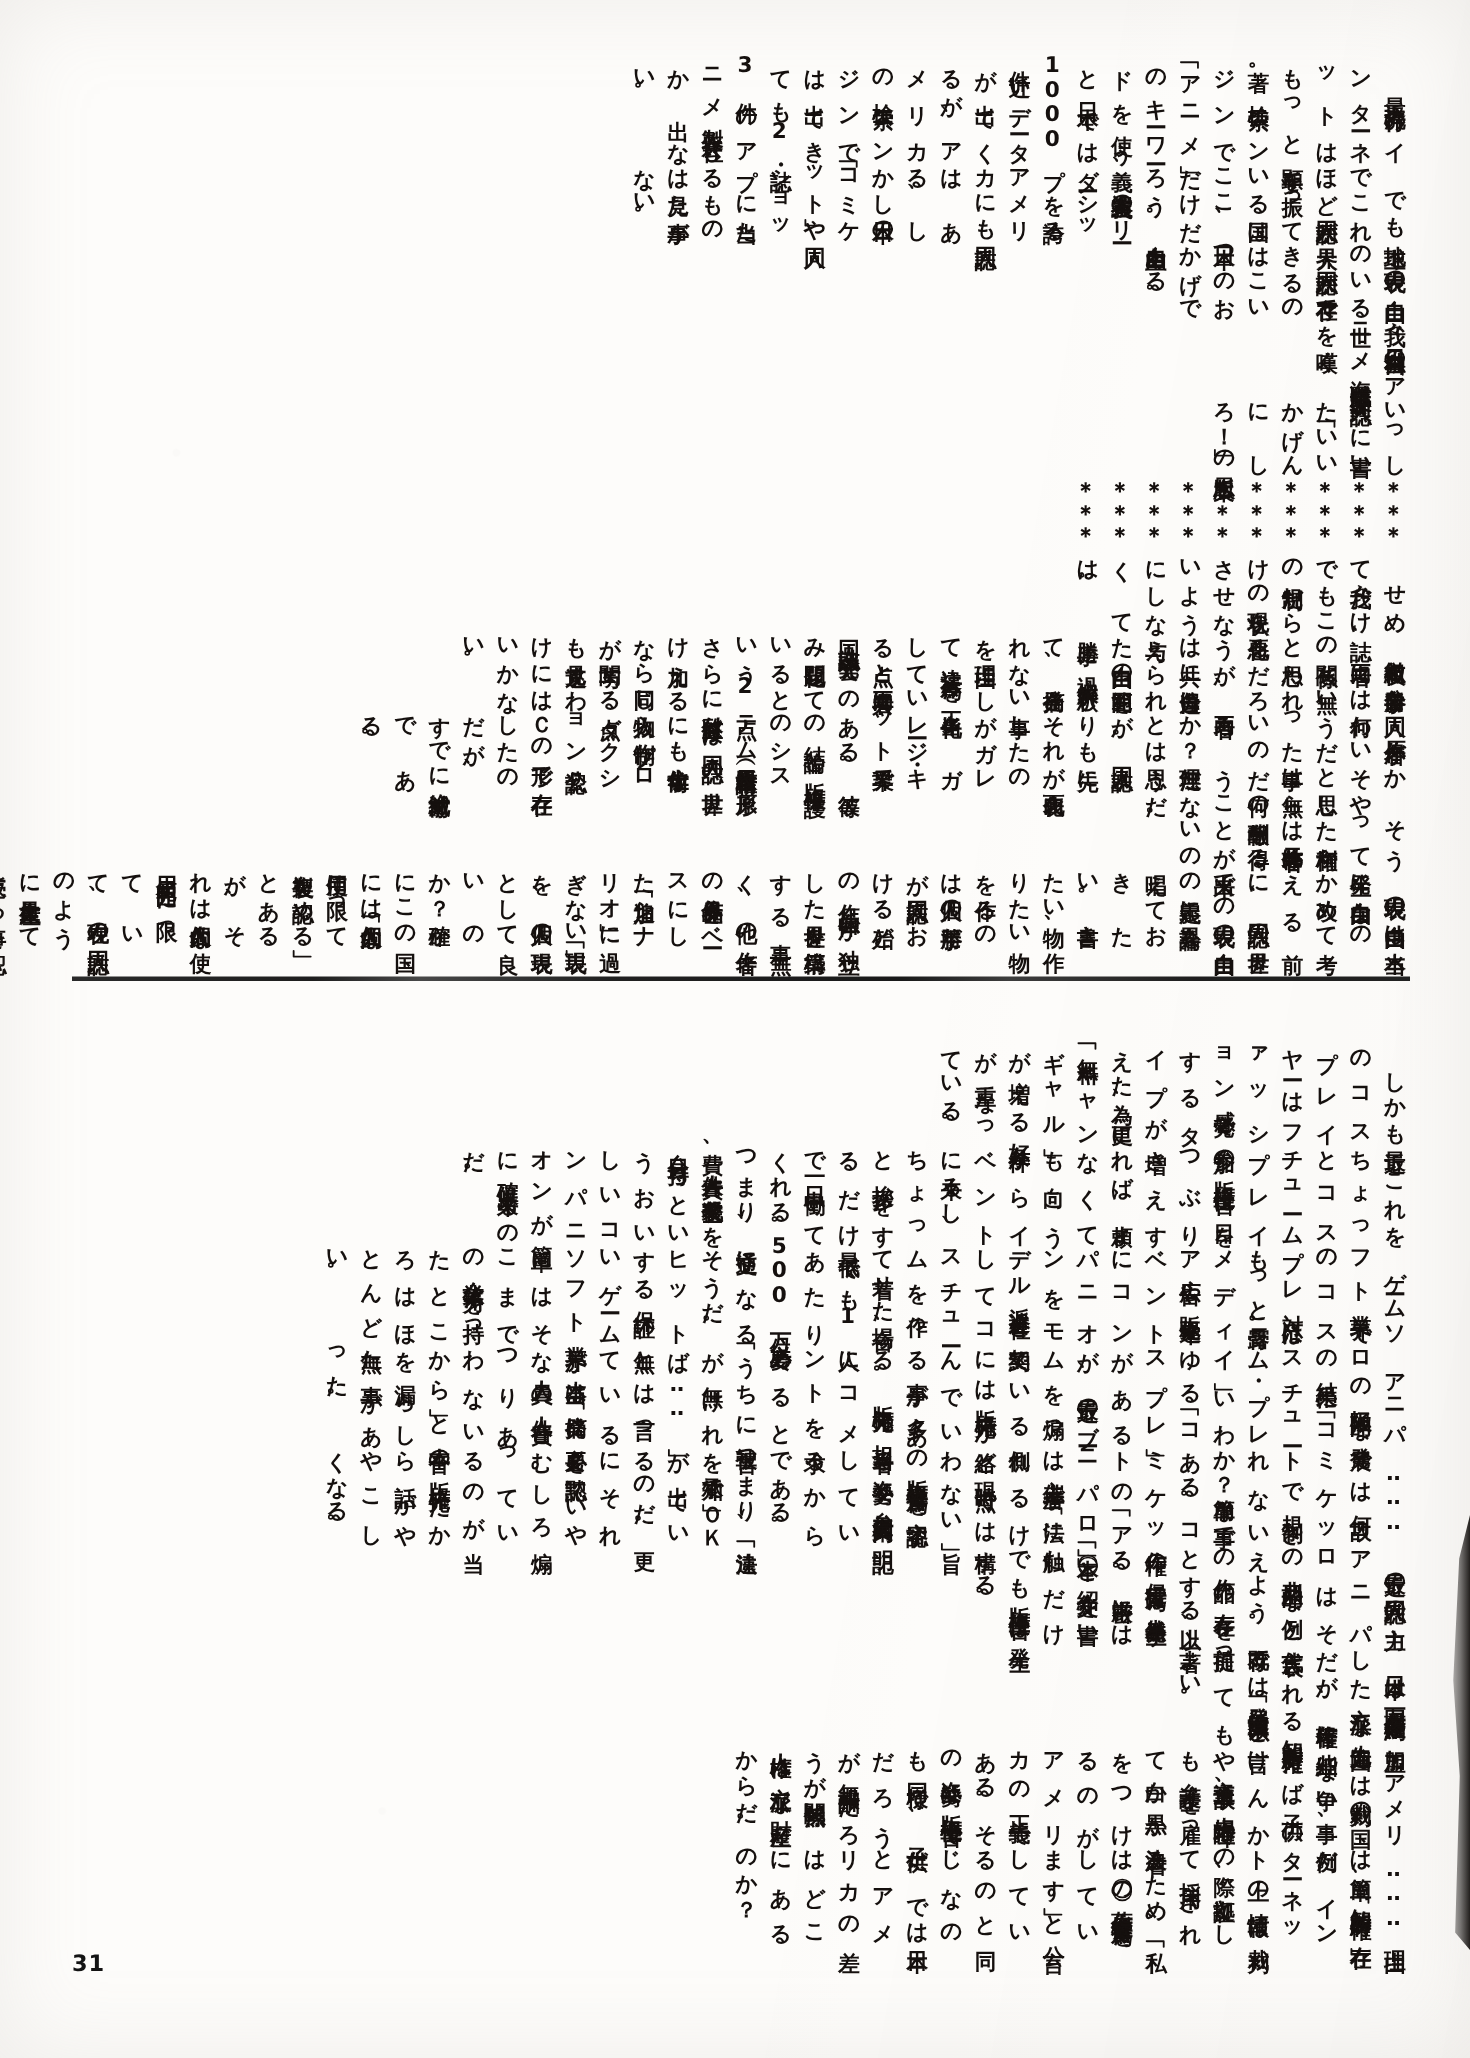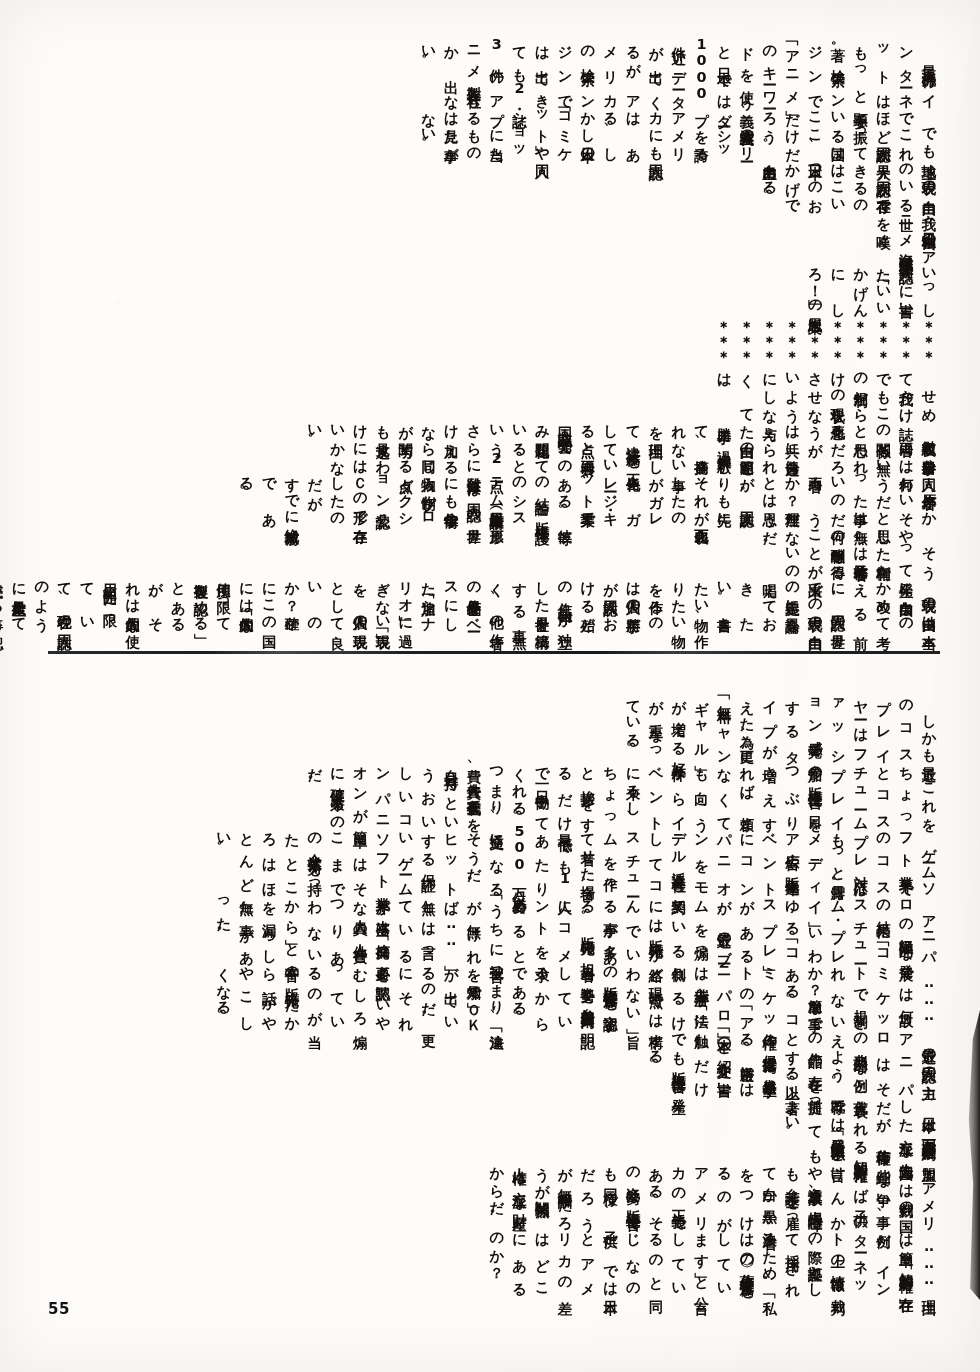--- a/index.html
+++ b/index.html
@@ -142,17 +142,17 @@
     <div class="vpara">　アメリカは裁判の国。些細な争い事、例えば子供のけんかや交通事故、夫婦喧嘩でも弁護士を雇って白か黒か決着をつけるのがアメリカの正義である。その姿勢は版権侵害でも同様で、子供だろうが無報酬だろうが関係無い。人権は立派な財産だからだ。</div>
     <div class="vpara">　日本は万国著作権条約に加盟した立派な先進国だが、著作権に代表される知的所有権では「発展途上国以下」と言ってもよい。</div>
     <div class="vpara">　最近の同人誌の主力、アニパロはその典型的な例と言えよう。既存の作品の存在を前提とする以上、著作権の侵害行為は当然発生する。厳密には「〇〇本」と紹介文を書いただけでも版権侵害は発生する。</div>
     <div class="vpara">　‥‥‥では何故コミケットで規制されないか？簡単な事である。コミケットの「アニパロ」は主催者が「法に触れるけど現時点では構わない」旨の版権侵害行為を容認する姿勢を参加者案内に明記しているからである。つまり、「違法を承知で」ＯＫが出ているのだ。更にそれを黙認、いやむしろ煽っているのが当の版権元だから話がややこしくなる。</div>
     <div class="vpara">　アニパロの極限的な発展の結果に「コスチューム・プレイ」いわゆる「コスプレ」があるが、最近のブームを煽っている側には版権元が絡んでいる事が多々ある。版権元の担当者にコメントを求めると「うちに被害が無ければ‥‥」とは言っているが本当は「摘発に必要な人員の人件費とつりあわないから」と本音を漏らした事があった。</div>
     <div class="vpara">　ゲームソフト業界でのコスプレ対応はもっと露骨。メディア広告や販売促進イベントにコンパニオンをモデル派遣会社と契約してコスチュームを作って着せた場合、最低でも1人あたり500万位必要になるそうだ。ヒットする保証の無いゲームソフト業界にはそこまでの企業体力を持ったところはほとんど無い。</div>
     <div class="vpara">　これをちょっとコスチュームプレイの版権侵害に目をつぶりさえすれば、頼まなくても向こうからイベントに来るし、ちょっと挨拶をするだけで一日中働いてくれる。つまり、交通費、人件費、衣装代全てを自分持ちというおいしいコンパニオンが簡単に確保出来るのだ。</div>
     <div class="vpara">　しかも最近のコスプレイヤーはファッション感覚で参加するタイプが増えた為、更に「無料キャンギャル」が増える好条件が重なっている。</div>
   </div>
 
-  <div id="page-number">55</div>
+  <div id="page-number">31</div>
 
   <div id="binding-shadow"></div>
   <div id="grain"></div>
 </div>
 
 </body></html>

